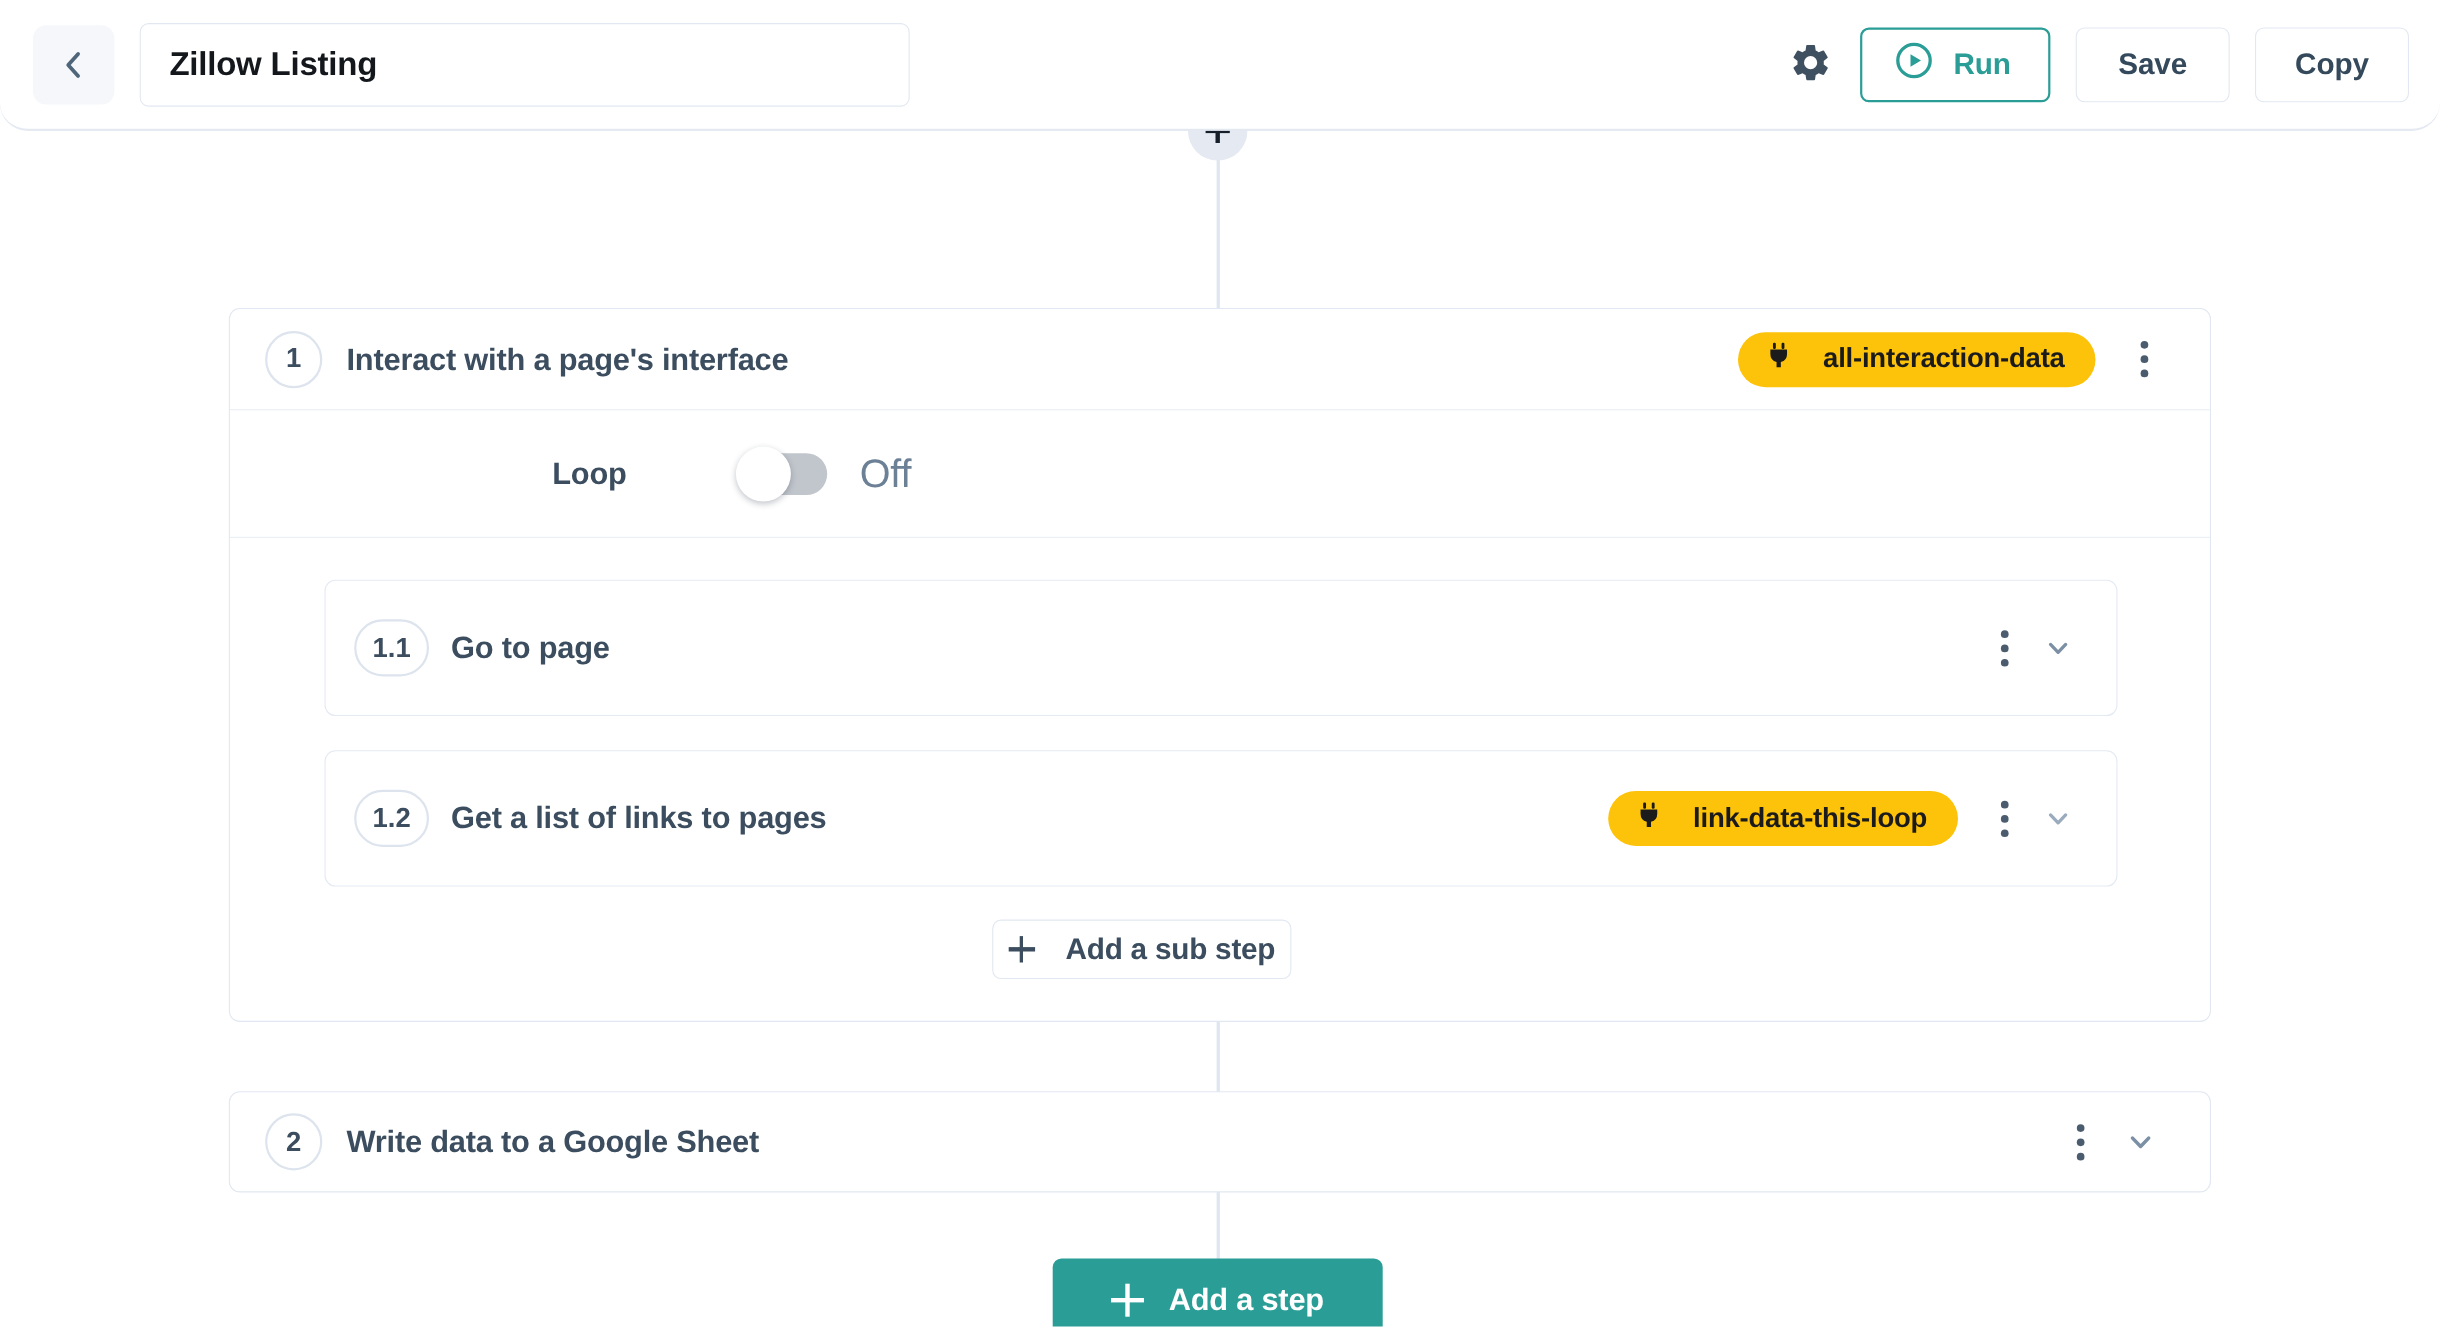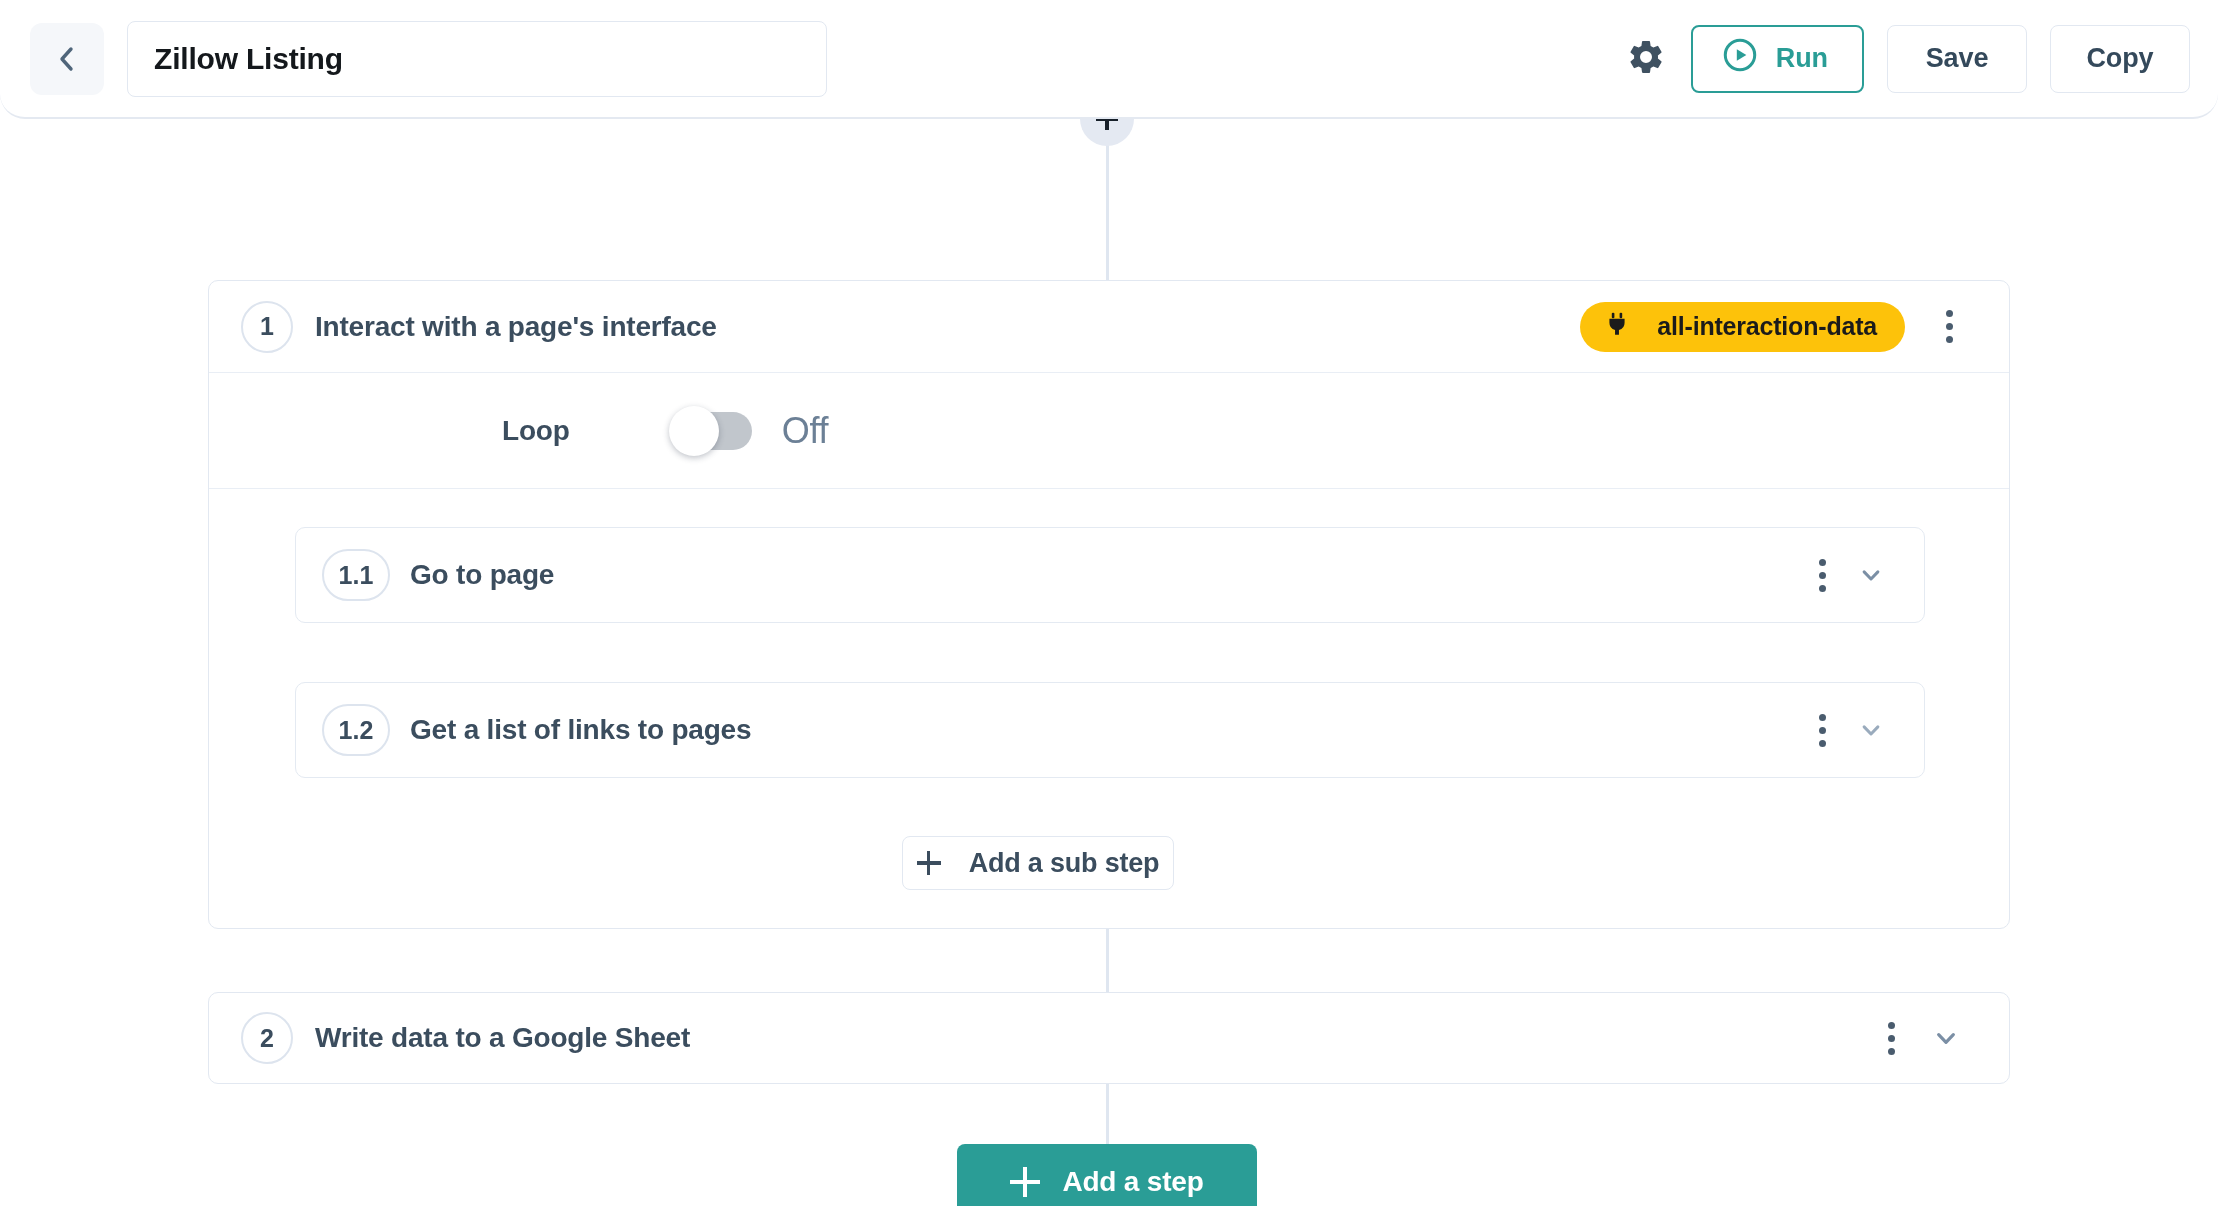--- a/index.html
+++ b/index.html
@@ -274,21 +274,21 @@
     color: #6c8096;
     letter-spacing: -0.2px;
     text-align: center;
   }
 
   
   .substep {
     position: absolute;
     left: 86px;
     width: 1630px;
-    height: 96px;
+    height: 124px;
     border: 1.5px solid #e4eaf2;
     border-radius: 10px;
     background: #ffffff;
     display: flex;
     align-items: center;
     padding: 0 30px 0 26px;
     z-index: 2;
   }
   .sub1 { top: 246px; }
   .sub2 { top: 401px; }
@@ -469,20 +469,30 @@
           <path d="M6.5 9.5 L12 15.2 L17.5 9.5" stroke="#7b8fa5" stroke-width="2.4" stroke-linecap="round" stroke-linejoin="round"></path>
         </svg>
       </div>
     </div>
 
     <div class="substep sub2">
       <div class="num-pill">1.2</div>
       <div class="sub-title">Get a list of links to pages</div>
       <div class="head-spacer"></div>
 
+      <div class="badge">
+        <span>
+          <svg width="26" height="28" viewBox="0 0 24 24" fill="#1b1b1b">
+            <rect x="7.2" y="1.5" width="2.4" height="5.2" rx="1"></rect>
+            <rect x="14.4" y="1.5" width="2.4" height="5.2" rx="1"></rect>
+            <path d="M5 7.2h14v3.6a7 7 0 0 1-5.2 6.77V22h-3.6v-4.43A7 7 0 0 1 5 10.8z"></path>
+          </svg>
+        </span>
+        <span>link-data-this-loop</span>
+      </div>
 
       <div class="kebab" style="margin-left:22px;">
         <i></i>
           <i></i>
           <i></i>
       </div>
       <div class="chev" style="margin-left:6px;">
         <svg width="30" height="30" viewBox="0 0 24 24" fill="none">
           <path d="M6.5 9.5 L12 15.2 L17.5 9.5" stroke="#9aabbd" stroke-width="2.4" stroke-linecap="round" stroke-linejoin="round"></path>
         </svg>

